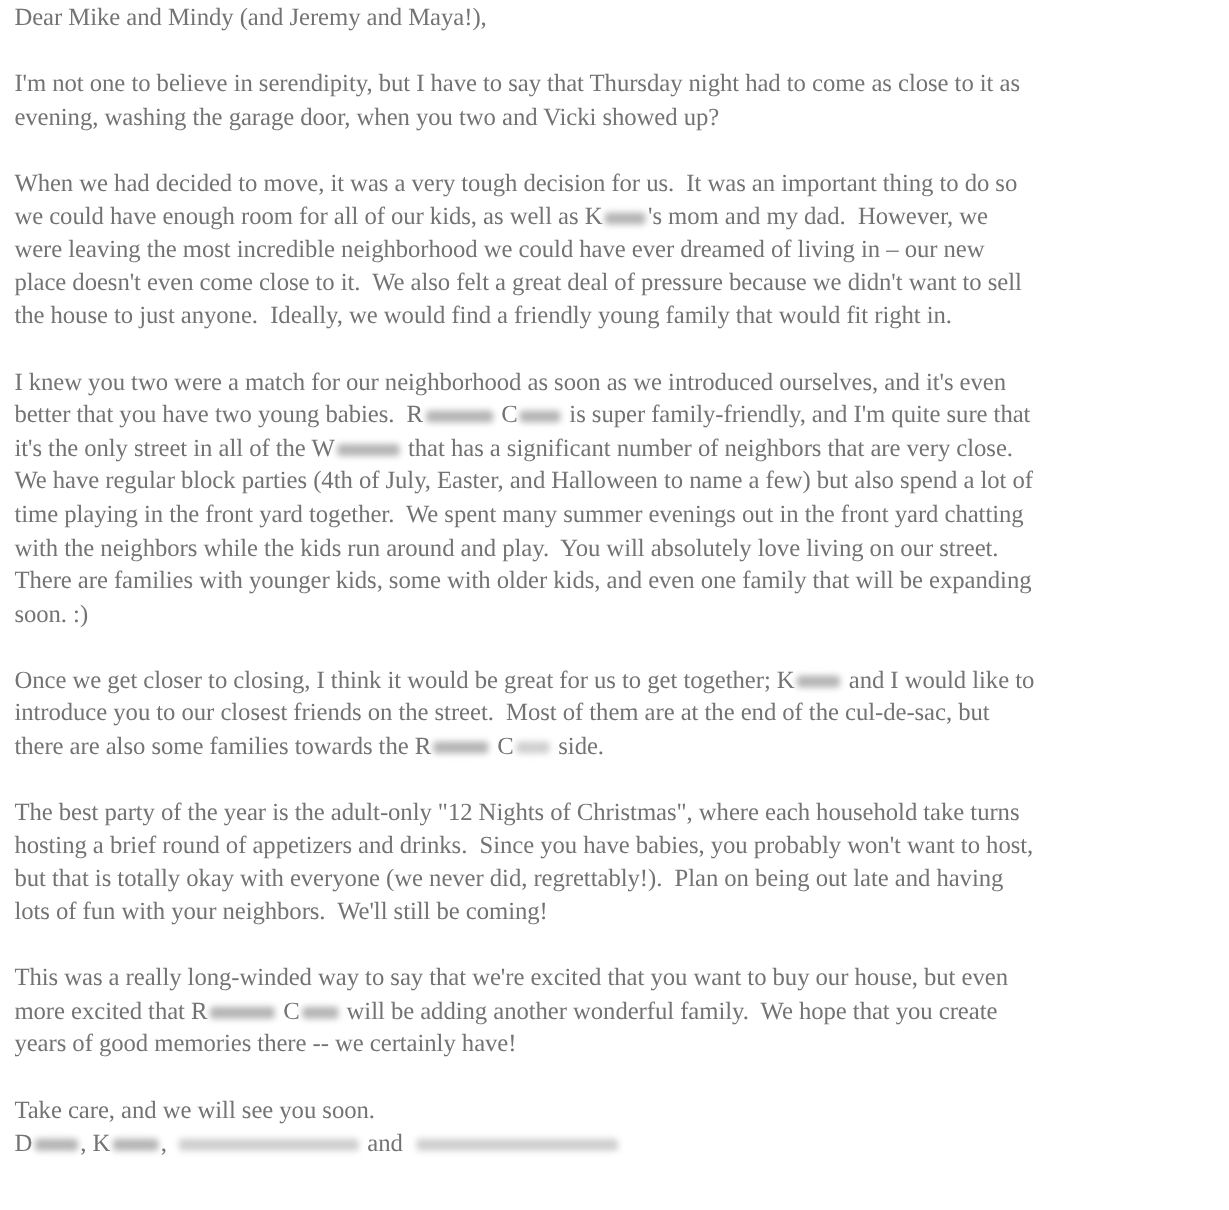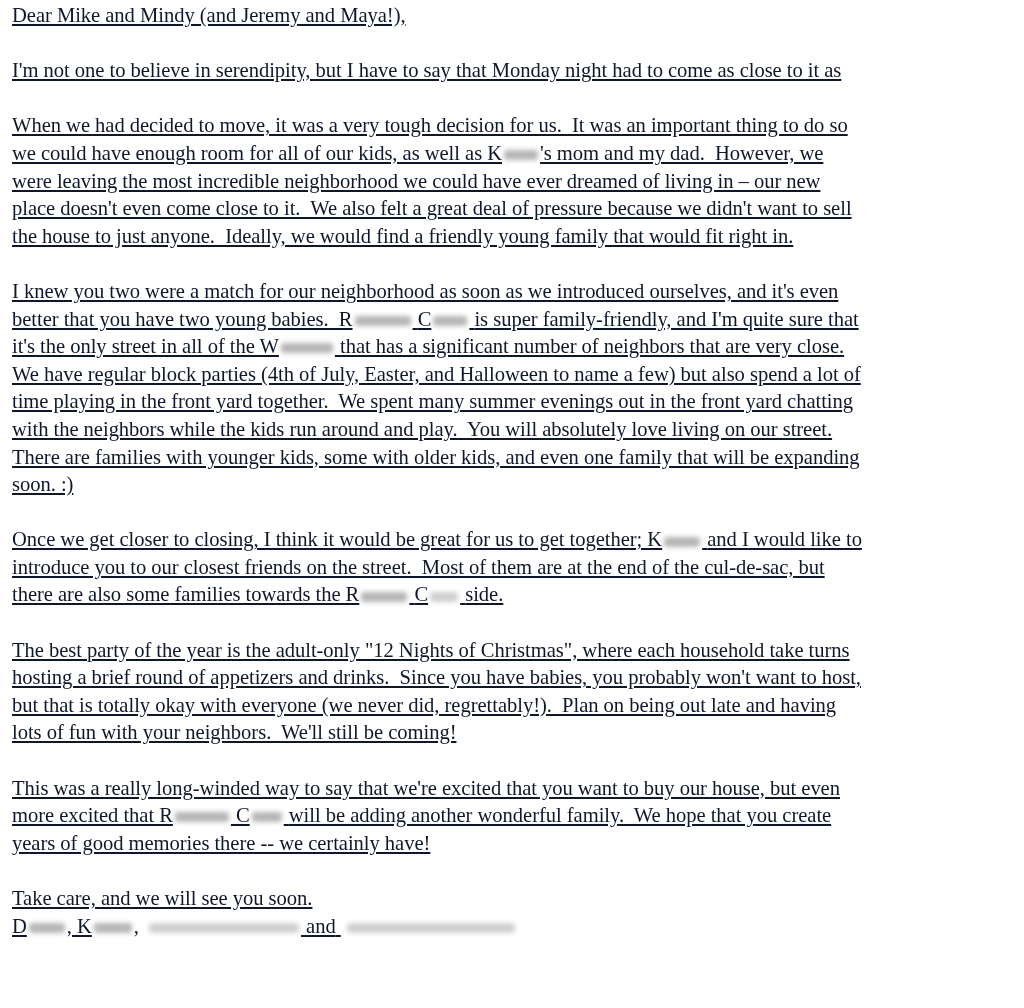--- a/index.html
+++ b/index.html
@@ -3,24 +3,23 @@
 <meta charset="utf-8">
 <style>
   html, body { margin:0; padding:0; background:#ffffff; }
   body { width:1024px; height:1008px; overflow:hidden; }
   .page {
     position:relative;
     padding:2px 0 0 12px;
     font-family:"Liberation Serif", "DejaVu Serif", serif;
     font-size:20.6px;
     line-height:27.6px;
-    color:#0f172a;
+    color:#737373;
     letter-spacing:-0.05px;
     word-spacing:0px;
-    text-decoration:underline;
   }
   p { margin:0 0 27.6px 0; white-space:pre-wrap; }
   .line { display:block; white-space:pre; }
   .blur {
     display:inline-block;
     height:10px;
     background:#b5b5b5;
     filter:blur(2.5px);
     vertical-align:middle;
     margin:0 2px;
@@ -28,21 +27,21 @@
   }
   .blur.light { background:#cfcfcf; }
 </style>
 </head>
 <body>
 
 <div class="page">
 
   <p><span class="line">Dear Mike and Mindy (and Jeremy and Maya!),</span></p>
 
-  <p><span class="line">I'm not one to believe in serendipity, but I have to say that Monday night had to come as close to it as</span></p>
+  <p><span class="line">I'm not one to believe in serendipity, but I have to say that Thursday night had to come as close to it as</span><span class="line">evening, washing the garage door, when you two and Vicki showed up?</span></p>
 
   <p><span class="line">When we had decided to move, it was a very tough decision for us.  It was an important thing to do so</span><span class="line"><span>we could have enough room for all of our kids, as well as K</span><span class="blur" style="width:34px"></span><span>'s mom and my dad.  However, we</span></span><span class="line">were leaving the most incredible neighborhood we could have ever dreamed of living in – our new</span><span class="line">place doesn't even come close to it.  We also felt a great deal of pressure because we didn't want to sell</span><span class="line">the house to just anyone.  Ideally, we would find a friendly young family that would fit right in.</span></p>
 
   <p><span class="line">I knew you two were a match for our neighborhood as soon as we introduced ourselves, and it's even</span><span class="line"><span>better that you have two young babies.  R</span><span class="blur" style="width:56px"></span> <span>C</span><span class="blur" style="width:34px"></span> <span>is super family-friendly, and I'm quite sure that</span></span><span class="line"><span>it's the only street in all of the W</span><span class="blur" style="width:52px"></span> <span>that has a significant number of neighbors that are very close.</span></span><span class="line">We have regular block parties (4th of July, Easter, and Halloween to name a few) but also spend a lot of</span><span class="line">time playing in the front yard together.  We spent many summer evenings out in the front yard chatting</span><span class="line">with the neighbors while the kids run around and play.  You will absolutely love living on our street.</span><span class="line">There are families with younger kids, some with older kids, and even one family that will be expanding</span><span class="line">soon. :)</span></p>
 
   <p><span class="line"><span>Once we get closer to closing, I think it would be great for us to get together; K</span><span class="blur" style="width:36px"></span> <span>and I would like to</span></span><span class="line">introduce you to our closest friends on the street.  Most of them are at the end of the cul-de-sac, but</span><span class="line"><span>there are also some families towards the R</span><span class="blur" style="width:46px"></span> <span>C</span><span class="blur light" style="width:28px"></span> <span>side.</span></span></p>
 
   <p><span class="line">The best party of the year is the adult-only "12 Nights of Christmas", where each household take turns</span><span class="line">hosting a brief round of appetizers and drinks.  Since you have babies, you probably won't want to host,</span><span class="line">but that is totally okay with everyone (we never did, regrettably!).  Plan on being out late and having</span><span class="line">lots of fun with your neighbors.  We'll still be coming!</span></p>
 
   <p><span class="line">This was a really long-winded way to say that we're excited that you want to buy our house, but even</span><span class="line"><span>more excited that R</span><span class="blur" style="width:54px"></span> <span>C</span><span class="blur" style="width:30px"></span> <span>will be adding another wonderful family.  We hope that you create</span></span><span class="line">years of good memories there -- we certainly have!</span></p>

